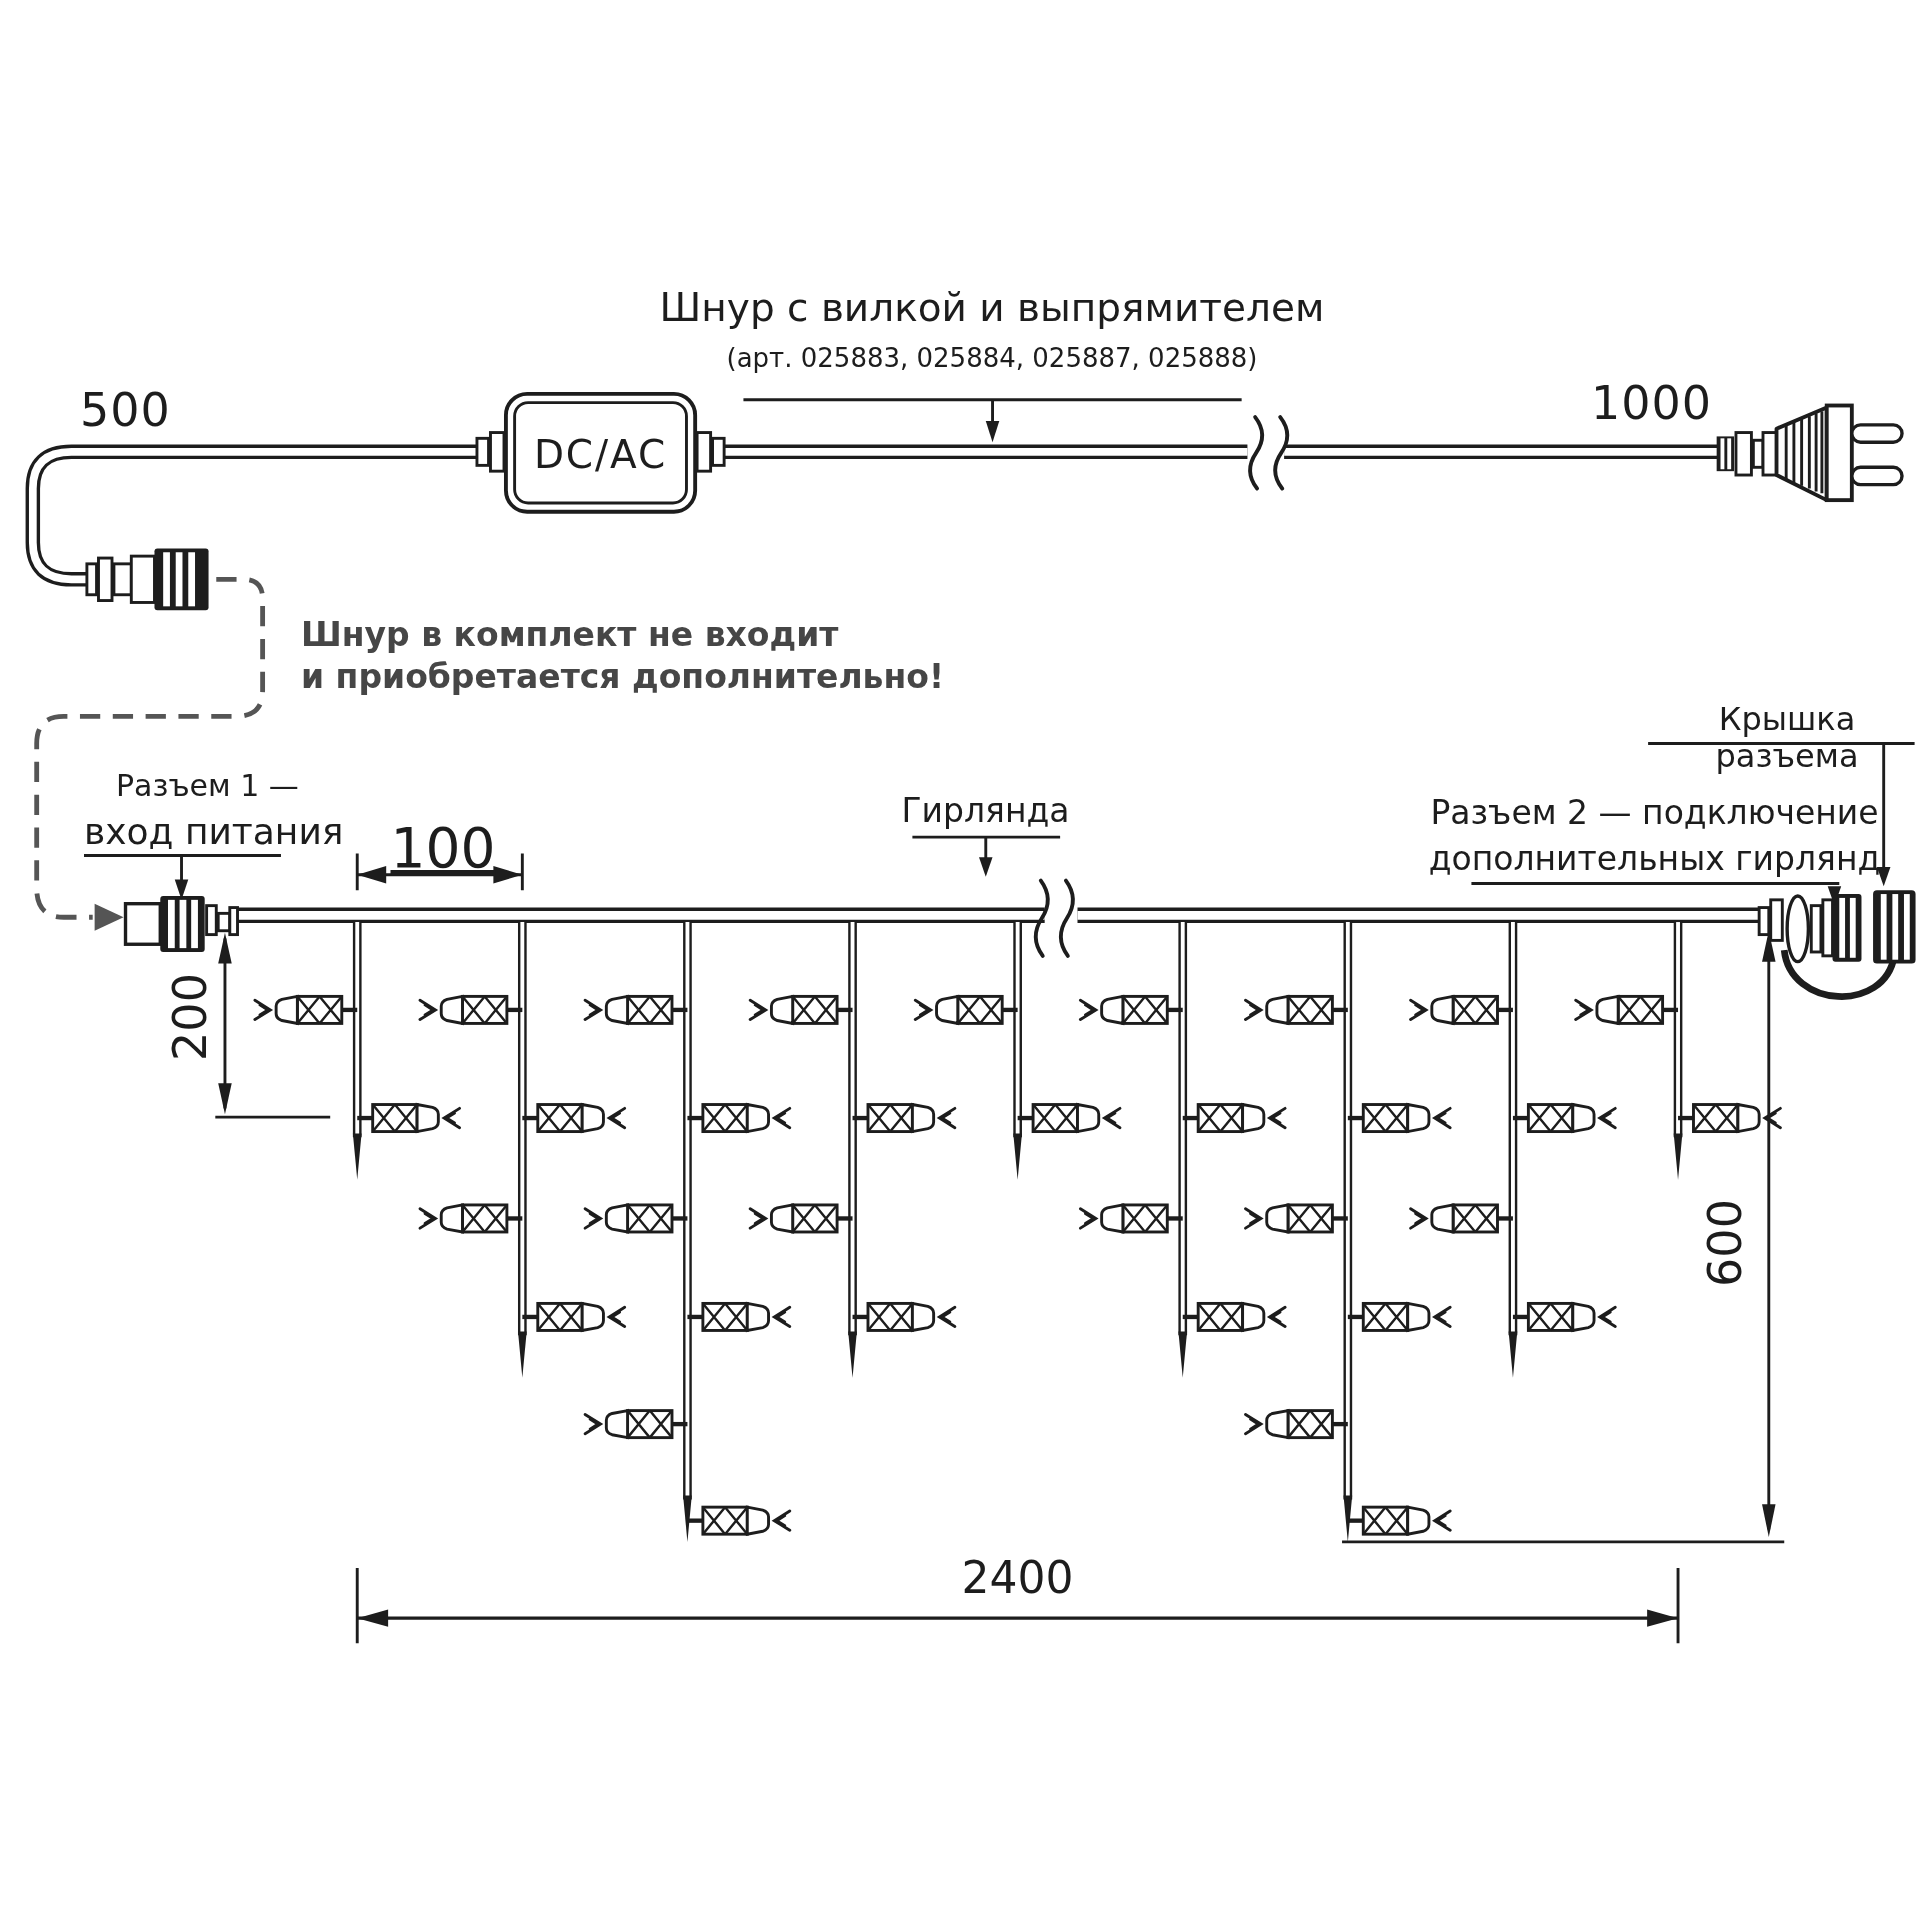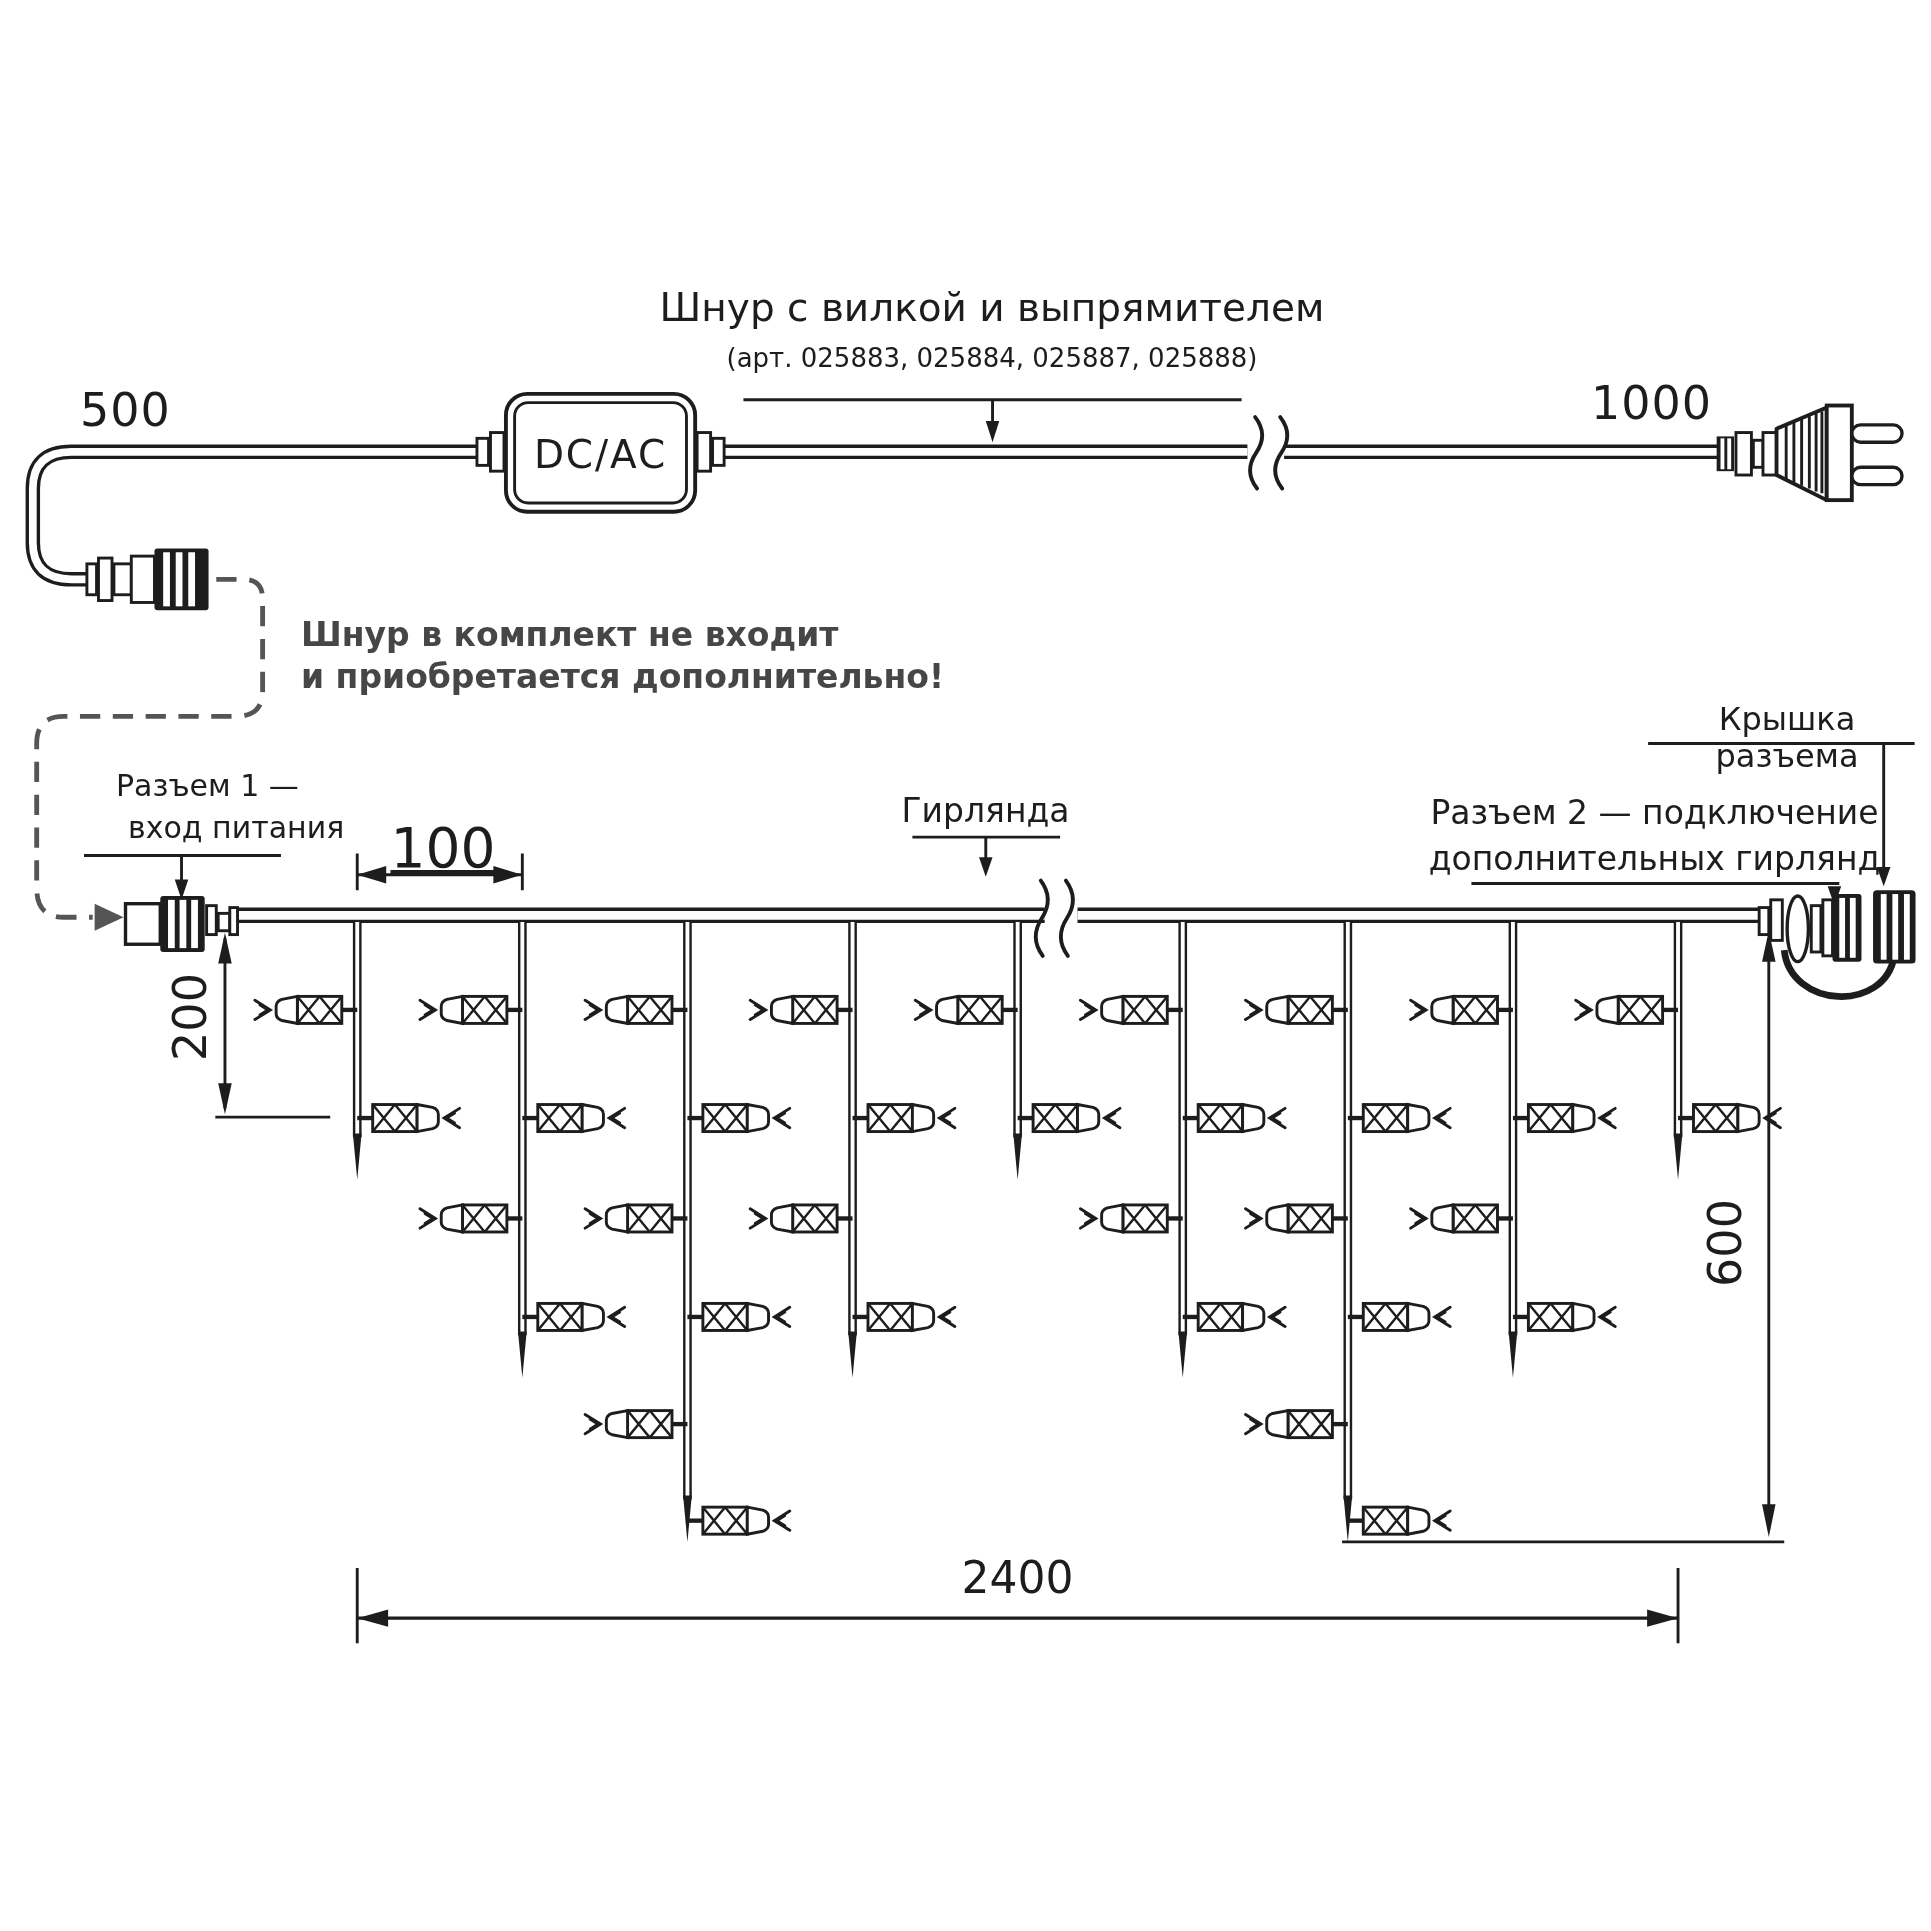--- a/index.html
+++ b/index.html
@@ -410,21 +410,21 @@
 
   <div class="lbl dcac ctr" style="left:506px;top:433px;width:189px;">DC/AC</div>
 
   <div class="lbl title ctr" style="left:606px;top:286px;width:772px;">Шнур с вилкой и выпрямителем</div>
   <div class="lbl subtitle ctr" style="left:606px;top:344px;width:772px;">(арт. 025883, 025884, 025887, 025888)</div>
 
   <div class="lbl warn" style="left:301px;top:658px;">и приобретается дополнительно!</div>
   <div class="lbl warn" style="left:301px;top:616px;">Шнур в комплект не входит</div>
 
   <div class="lbl" style="left:84px;top:769px;font-size:30px;margin-left:32px;">Разъем 1 —</div>
-  <div class="lbl" style="left:84px;top:811px;font-size:30px;margin-left:44px;">вход питания</div>
+  <div class="lbl" style="left:84px;top:811px;font-size:36px;">вход питания</div>
 
   <div class="lbl small-lbl ctr" style="left:889px;top:784px;width:193px;">Гирлянда</div>
 
   <div class="lbl ctr" style="left:1649px;top:693px;width:276px;font-size:32px;margin-top:8px;">Крышка разъема</div>
   <div class="lbl small-lbl ctr" style="left:1423px;top:786px;width:463px;">Разъем 2 — подключение</div>
   <div class="lbl small-lbl ctr" style="left:1423px;top:832px;width:463px;">дополнительных гирлянд</div>
 
   <div class="lbl ctr" style="left:385px;top:817px;width:116px;font-size:55px;text-decoration:underline;">100</div>
   <div class="lbl rot" style="left:111px;top:993px;width:154px;height:48px;font-size:46px;">200</div>
   <div class="lbl rot" style="left:1646px;top:1219px;width:154px;height:48px;font-size:46px;">600</div>

